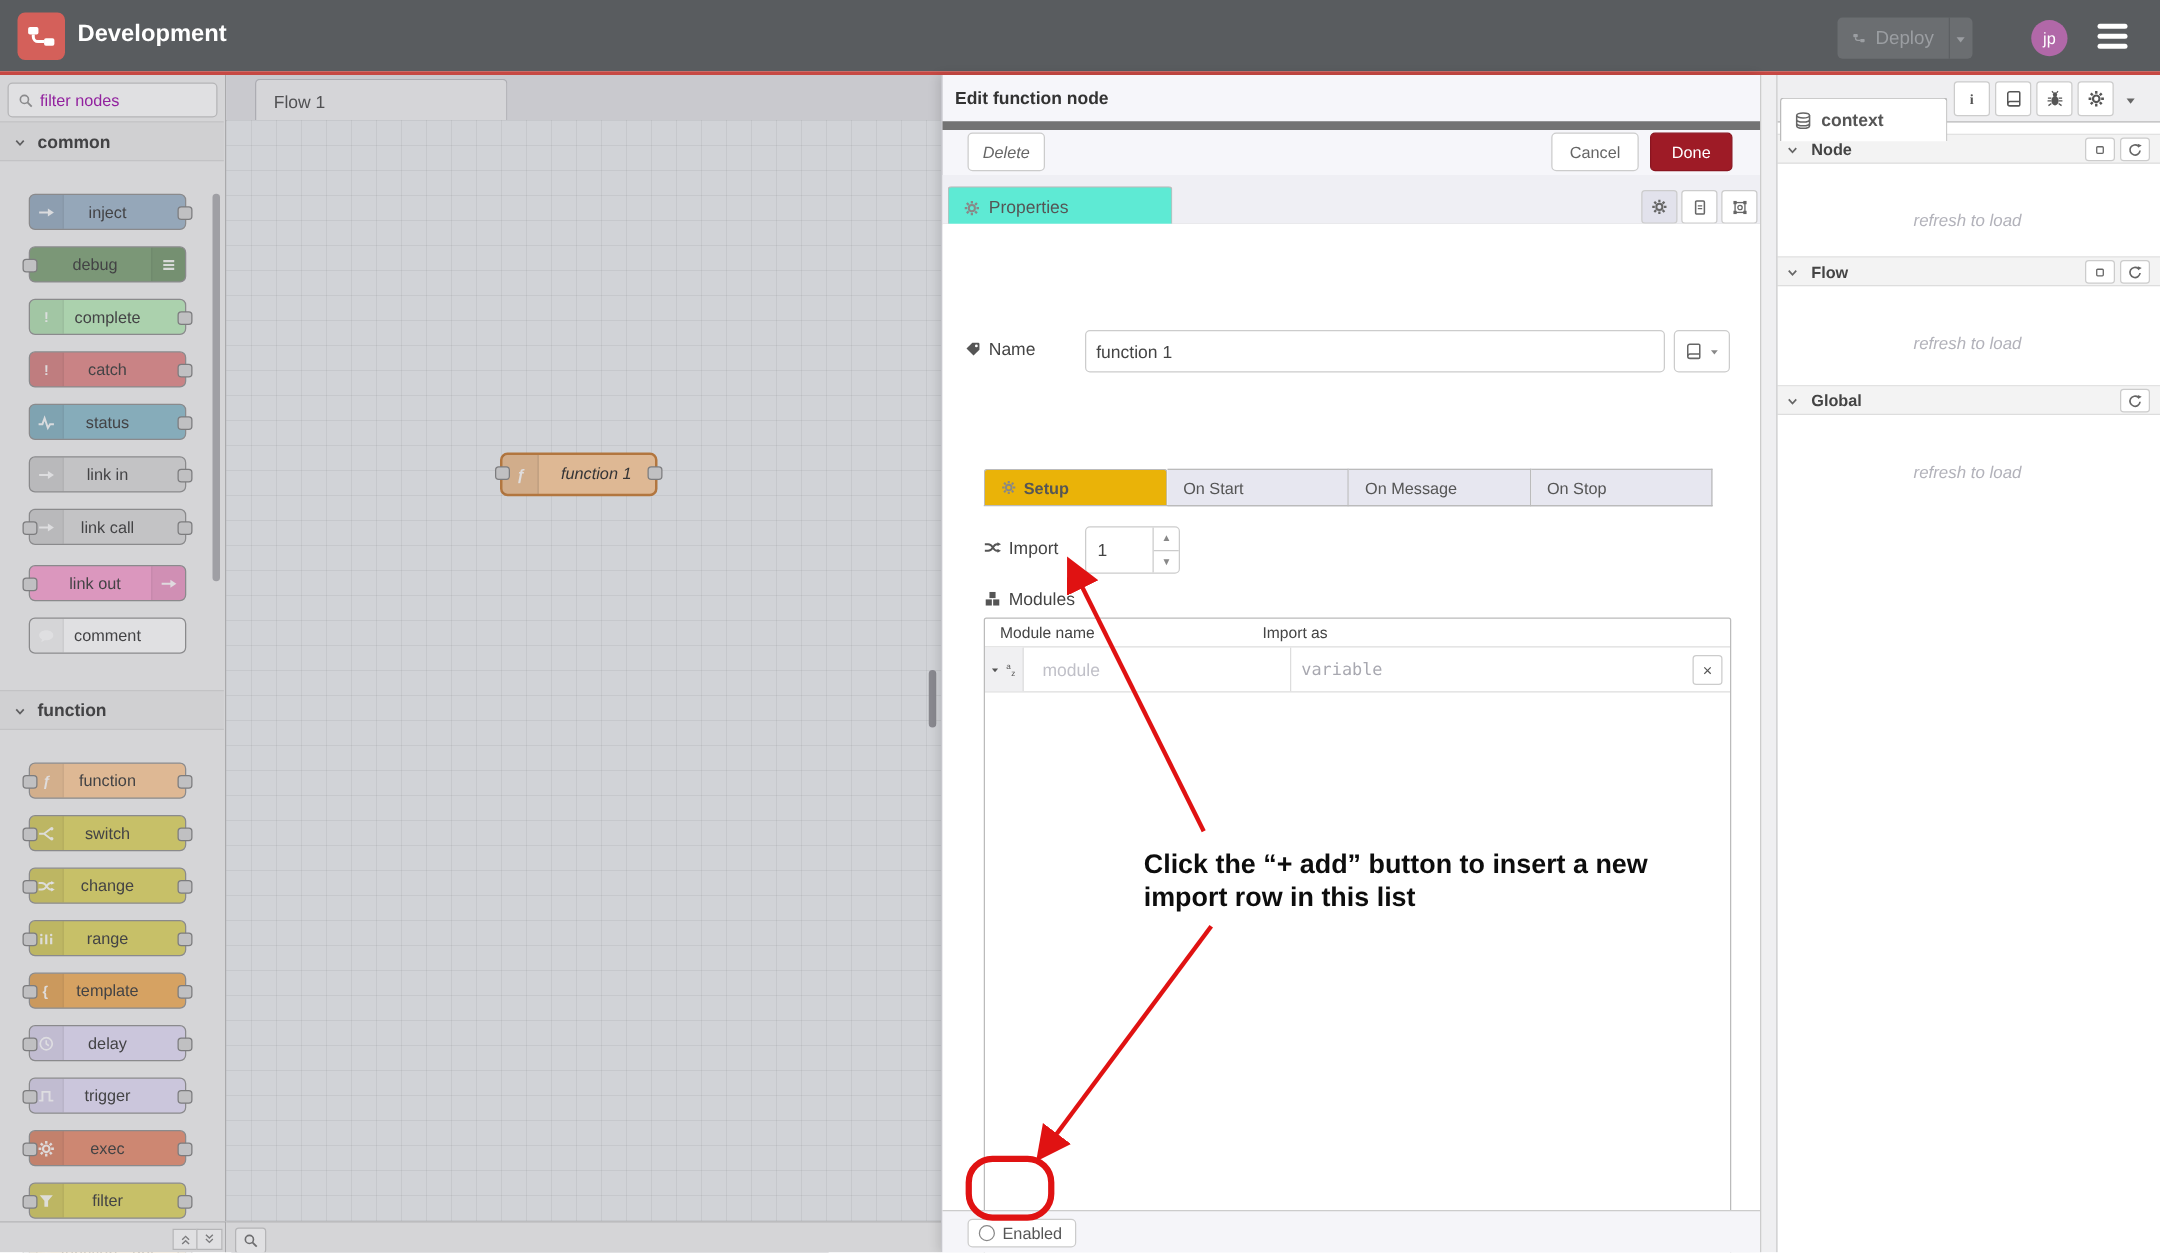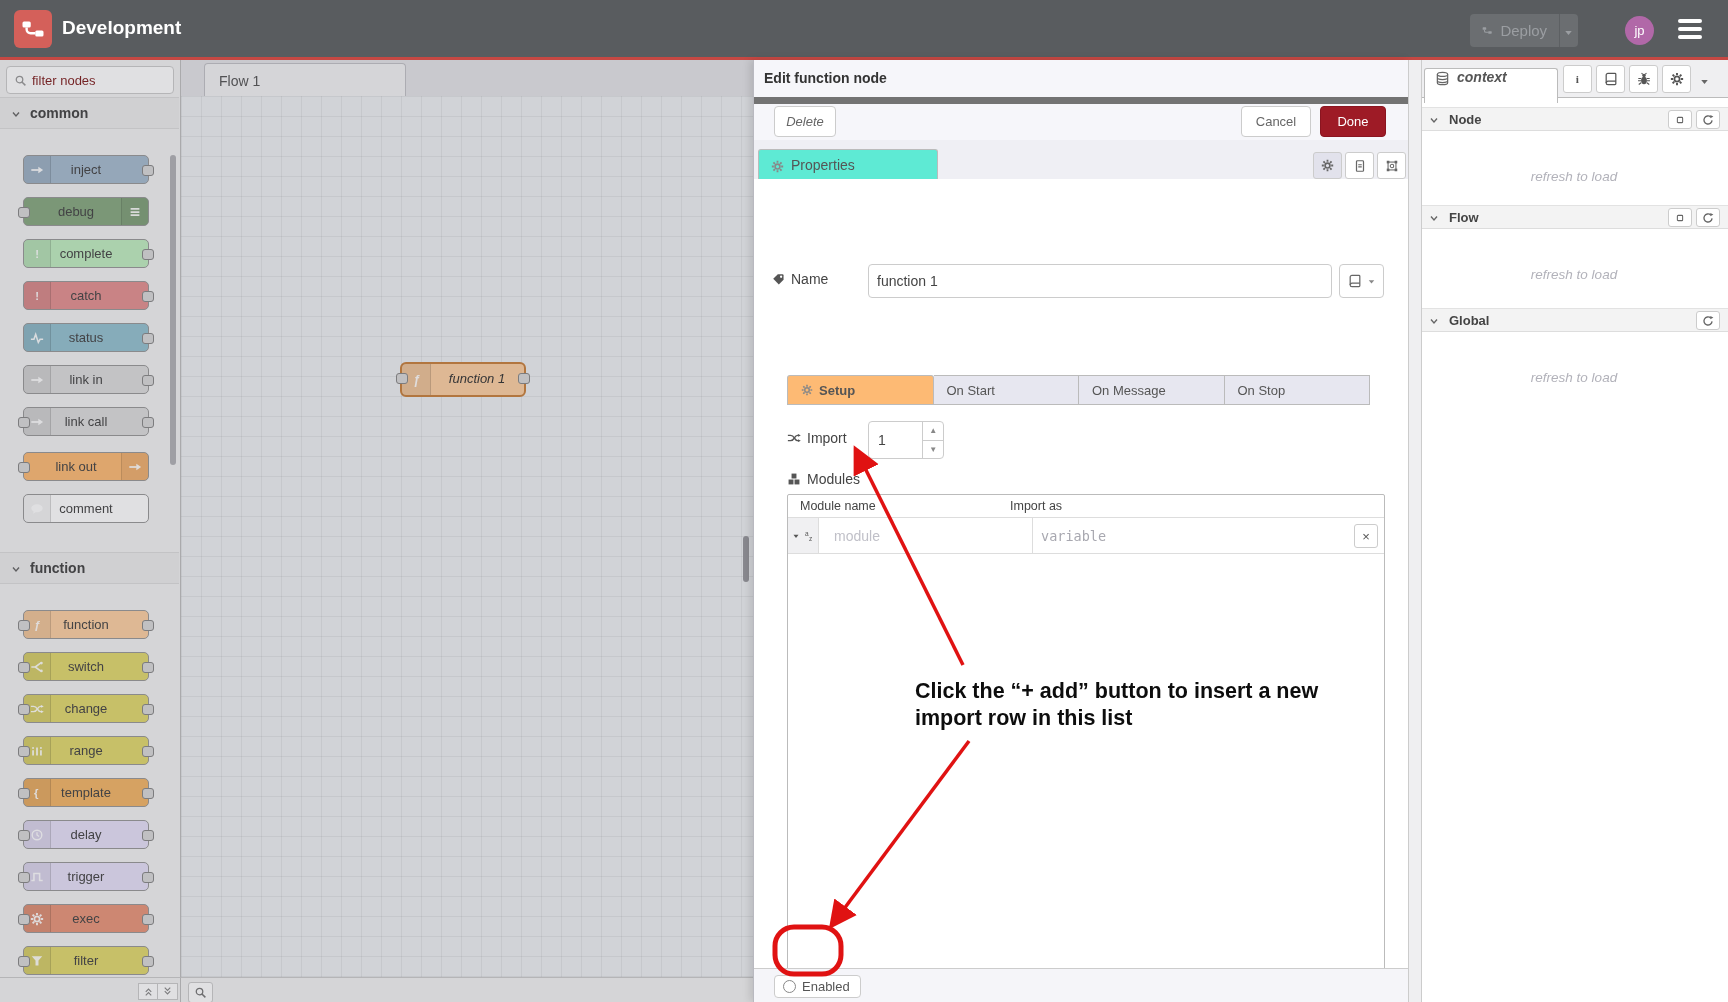--- a/index.html
+++ b/index.html
@@ -13,21 +13,21 @@
   #hdr-title{left:62px;top:17px;color:#fff;font-size:19px;font-weight:bold;}
   #deploy{left:1470px;top:14px;width:108px;height:33px;background:#6b6e71;border-radius:4px;display:flex;align-items:center;color:#9b9ea2;font-size:15px;}
   #deploy .dlbl{margin-left:8px;}
   #deploy .dsep{width:1px;height:33px;background:#5d6063;margin-left:12px;}
   #deploy .dcar{width:30px;text-align:center;}
   #avatar{left:1625px;top:16px;width:29px;height:29px;border-radius:50%;background:#b168a8;color:#fff;font-size:13px;display:flex;align-items:center;justify-content:center;}
   #burger{left:1678px;top:19px;width:24px;height:20px;display:flex;flex-direction:column;justify-content:space-between;}
   #burger div{height:4px;background:#fff;border-radius:2px;}
   
   #palette{left:0;top:60px;width:180px;height:917px;background:#f2f2f2;border-right:1px solid #bfbfbf;}
-  #filterbox{left:6px;top:6px;width:166px;height:26px;background:#fff;border:1px solid #ccc;border-radius:4px;color:#7f1d1d;font-size:13px;display:flex;align-items:center;}
+  #filterbox{left:6px;top:6px;width:166px;height:26px;background:#fff;border:1px solid #ccc;border-radius:4px;color:#a21caf;font-size:13px;display:flex;align-items:center;}
   #filterbox .ph{margin-left:5px;}
   .psec-h{height:30px;background:#ececec;border-top:1px solid #ddd;border-bottom:1px solid #ddd;display:flex;align-items:center;font-size:14px;font-weight:bold;color:#444;}
   .psec-h .chev{margin:0 8px 0 10px;color:#666;}
   .pnodes{padding:26px 0 16px 0;}
   .pnode{position:relative;width:124px;height:27px;margin:0 0 13px 23px;border:1px solid #999;border-radius:5px;font-size:13px;color:#444;}
   .pnode .nlbl{position:absolute;top:6px;width:100%;text-align:center;}
   .pnode .strip{position:absolute;top:0;bottom:0;width:26px;background:rgba(0,0,0,0.05);display:flex;align-items:center;justify-content:center;color:rgba(255,255,255,0.93);}
   .strip.sl{left:0;border-right:1px solid rgba(0,0,0,0.12);border-radius:4px 0 0 4px;}
   .strip.sr{right:0;border-left:1px solid rgba(0,0,0,0.12);border-radius:0 4px 4px 0;}
   .pnode.ir .nlbl{padding-right:20px;box-sizing:border-box;}
@@ -63,21 +63,21 @@
   #proptab .gi{margin:0 7px 0 12px;color:#888;}
   .minibtn{position:absolute;top:12px;width:27px;height:25px;background:#fff;border:1px solid #ccc;border-radius:3px;color:#666;display:flex;align-items:center;justify-content:center;}
   .minibtn.sel{background:#e2e2ec;}
   #tcontent{left:0;top:119px;width:655px;height:789px;background:#fff;}
   .frow-lbl{position:absolute;font-size:14px;color:#444;display:flex;align-items:center;gap:6px;}
   .tinput{position:absolute;background:#fff;border:1px solid #ccc;border-radius:4px;font-size:14px;color:#444;box-sizing:border-box;display:flex;align-items:center;padding-left:8px;}
   #bookbtn{left:585px;top:85px;width:45px;height:34px;}
   #ftabs{position:absolute;left:33px;top:196px;width:583px;height:30px;display:flex;}
   .ftab{flex:1;border:1px solid #bbb;border-left-width:0;background:#e7e7f0;color:#555;font-size:13px;display:flex;align-items:center;box-sizing:border-box;padding-left:13px;gap:6px;}
   .ftab:first-child{border-left-width:1px;}
-  .ftab.active{background:#fdba74;border-bottom-color:#fff;font-weight:bold;border-radius:3px 3px 0 0;}
+  .ftab.active{background:#eab308;border-bottom-color:#fff;font-weight:bold;border-radius:3px 3px 0 0;}
   #ftabs-underline{position:absolute;left:33px;top:225px;width:583px;height:1px;background:#bbb;}
   #spinner{left:114px;top:242px;width:74px;height:36px;border:1px solid #ccc;border-radius:4px;background:#fff;display:flex;}
   #spinval{width:50px;border-right:1px solid #ccc;display:flex;align-items:center;padding-left:9px;font-size:14px;color:#444;}
   #spinbtns{width:22px;display:flex;flex-direction:column;}
   #spinbtns div{flex:1;display:flex;align-items:center;justify-content:center;color:#888;font-size:8px;}
   #spinbtns div:first-child{border-bottom:1px solid #ccc;}
   #modtable{left:33px;top:315px;width:598px;height:560px;border:1px solid #bbb;border-radius:2px;background:#fff;box-sizing:border-box;}
   #modhead{height:22px;border-bottom:1px solid #ddd;display:flex;font-size:12.5px;color:#444;align-items:center;}
   #modhead .c1{margin-left:12px;width:210px;}
   #modrow{height:35px;border-bottom:1px solid #ddd;display:flex;align-items:stretch;}
@@ -85,21 +85,21 @@
   #modinput{width:198px;display:flex;align-items:center;padding-left:15px;font-size:14px;color:#c0c0c8;}
   #varinput{flex:1;border-left:1px solid #ddd;display:flex;align-items:center;padding-left:8px;font-family:"DejaVu Sans Mono",monospace;font-size:13.5px;color:#a8a8b0;}
   #delrow{width:22px;height:22px;margin:6px 6px 0 0;background:#fff;border:1px solid #ccc;border-radius:3px;color:#555;font-size:13px;display:flex;align-items:center;justify-content:center;align-self:flex-start;}
   #tray-foot{left:0;top:908px;width:655px;height:34px;background:#f5f5f9;border-top:1px solid #ccc;}
   #enabledbtn{left:20px;top:6px;width:87px;height:23px;background:#fff;border:1px solid #ccc;border-radius:4px;font-size:13px;color:#555;display:flex;align-items:center;gap:6px;padding-left:8px;box-sizing:border-box;}
   #enabledbtn .circ{width:11px;height:11px;border:1.5px solid #888;border-radius:50%;}
   
   #sep{left:1408px;top:60px;width:12px;height:942px;background:#efeff1;border-left:1px solid #ccc;border-right:1px solid #ccc;z-index:6;}
   #sidebar{left:1420px;top:60px;width:308px;height:942px;background:#fff;}
   #sb-tabrow{left:0;top:0;width:308px;height:37px;background:#efeff1;border-bottom:1px solid #bbb;}
-  #ctxtab{left:4px;top:8px;width:132px;height:34px;background:#fff;border:1px solid #bbb;border-bottom:none;border-radius:3px 3px 0 0;font-size:14px;font-weight:bold;color:#555;display:flex;align-items:flex-start;gap:7px;z-index:2;font-style:italic;}
+  #ctxtab{left:4px;top:18px;width:132px;height:34px;background:#fff;border:1px solid #bbb;border-bottom:none;border-radius:3px 3px 0 0;font-size:14px;font-weight:bold;color:#555;display:flex;align-items:center;gap:7px;z-index:2;}
   #ctxtab .dbi{margin-left:10px;color:#666;}
   .sbtb{position:absolute;top:5px;width:27px;height:26px;background:#fff;border:1px solid #ccc;border-radius:3px;color:#555;display:flex;align-items:center;justify-content:center;font-size:13px;}
   #sb-caret{position:absolute;top:12px;left:278px;color:#666;}
   .sbsec-h{position:absolute;left:0;width:308px;height:22px;background:#f3f3f3;border-top:1px solid #e2e2e2;border-bottom:1px solid #ddd;display:flex;align-items:center;font-size:13px;font-weight:bold;color:#444;}
   .sbsec-h .chev{margin:0 9px 0 8px;color:#666;}
   .sbsec-h .hbtns{position:absolute;right:8px;top:2px;display:flex;gap:4px;}
   .shb{width:22px;height:17px;background:#fff;border:1px solid #ccc;border-radius:3px;color:#666;display:flex;align-items:center;justify-content:center;}
   .sb-hint{position:absolute;left:0;width:308px;text-align:center;font-style:italic;color:#b2b2ba;font-size:13.5px;}
   
   #anno{left:0;top:0;width:1728px;height:1002px;z-index:20;pointer-events:none;}
@@ -350,21 +350,21 @@
           <div class="pnode" style="background: rgb(221, 221, 221);">
             <div class="strip sl">
               <svg class="ic" width="14" height="14">
                 <use href="#i-arrow"></use>
               </svg>
             </div>
             <div class="nlbl">link call</div>
             <div class="port pl"></div>
             <div class="port pr"></div>
           </div>
-          <div class="pnode ir" style="background: #fdba74; margin-top: 16px;">
+          <div class="pnode ir" style="background: #f9a8d4; margin-top: 16px;">
             <div class="strip sr">
               <svg class="ic" width="14" height="14">
                 <use href="#i-arrow"></use>
               </svg>
             </div>
             <div class="nlbl">link out</div>
             <div class="port pl"></div>
           </div>
           <div class="pnode" style="background: rgb(255, 255, 255);">
             <div class="strip sl">

